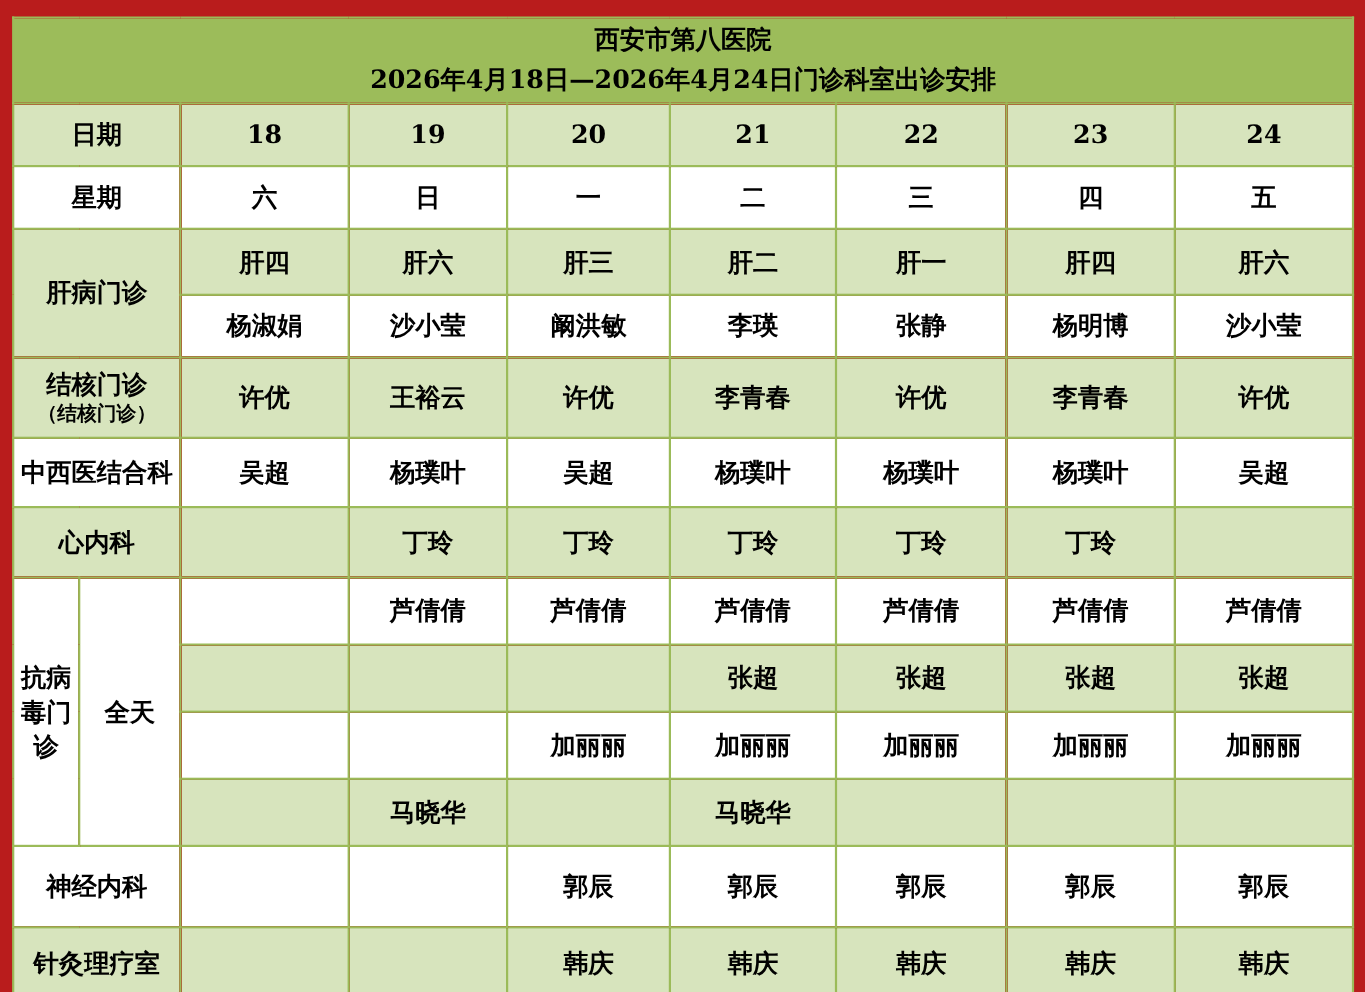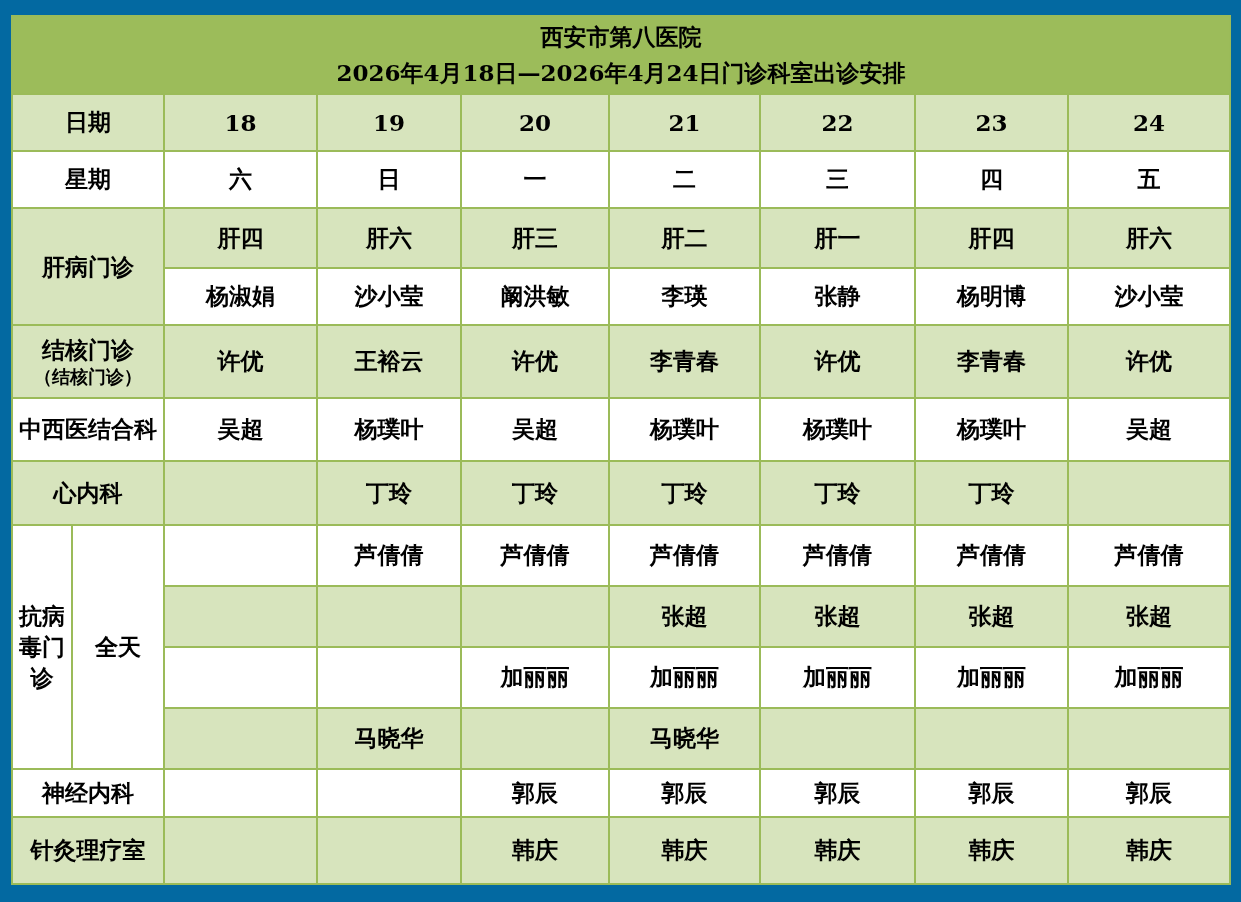--- a/index.html
+++ b/index.html
@@ -1,17 +1,17 @@
 <!DOCTYPE html>
 <html><head>
 <meta charset="utf-8">
 <style>
   html,body{margin:0;padding:0;}
   .page{
-    width:1241px;height:902px;background:#0369a1;position:relative;overflow:hidden;
+    width:1241px;height:902px;background:#b91c1c;position:relative;overflow:hidden;
     font-family:"DejaVu Serif","Liberation Serif",serif;
   }
   table.sched{
     position:absolute;left:11px;top:15px;width:1218px;
     border-collapse:collapse;table-layout:fixed;
   }
   table.sched td{
     border:2px solid #9BBB59;
     text-align:center;vertical-align:middle;
     font-size:23px;font-weight:bold;color:#000;
@@ -28,21 +28,21 @@
   .num{font-size:22px;}
   tr.r-header{height:75px;}
   tr.r-date{height:57px;}
   tr.r-week{height:57px;margin-top:34px;}
   tr.r-liver1{height:60px;}
   tr.r-liver2{height:57px;}
   tr.r-infect{height:73px;}
   tr.r-tcm{height:63px;padding-left:32px;}
   tr.r-cardio{height:64px;}
   tr.r-av{height:61px;}
-  tr.r-neuro{height:48px;margin-left:28px;}
+  tr.r-neuro{height:74px;margin-left:28px;}
   tr.r-acu{height:67px;}
 </style>
 </head>
 <body>
 
 <div class="page">
   <table class="sched">
     <colgroup>
       <col style="width:60px">
         <col style="width:92px">

